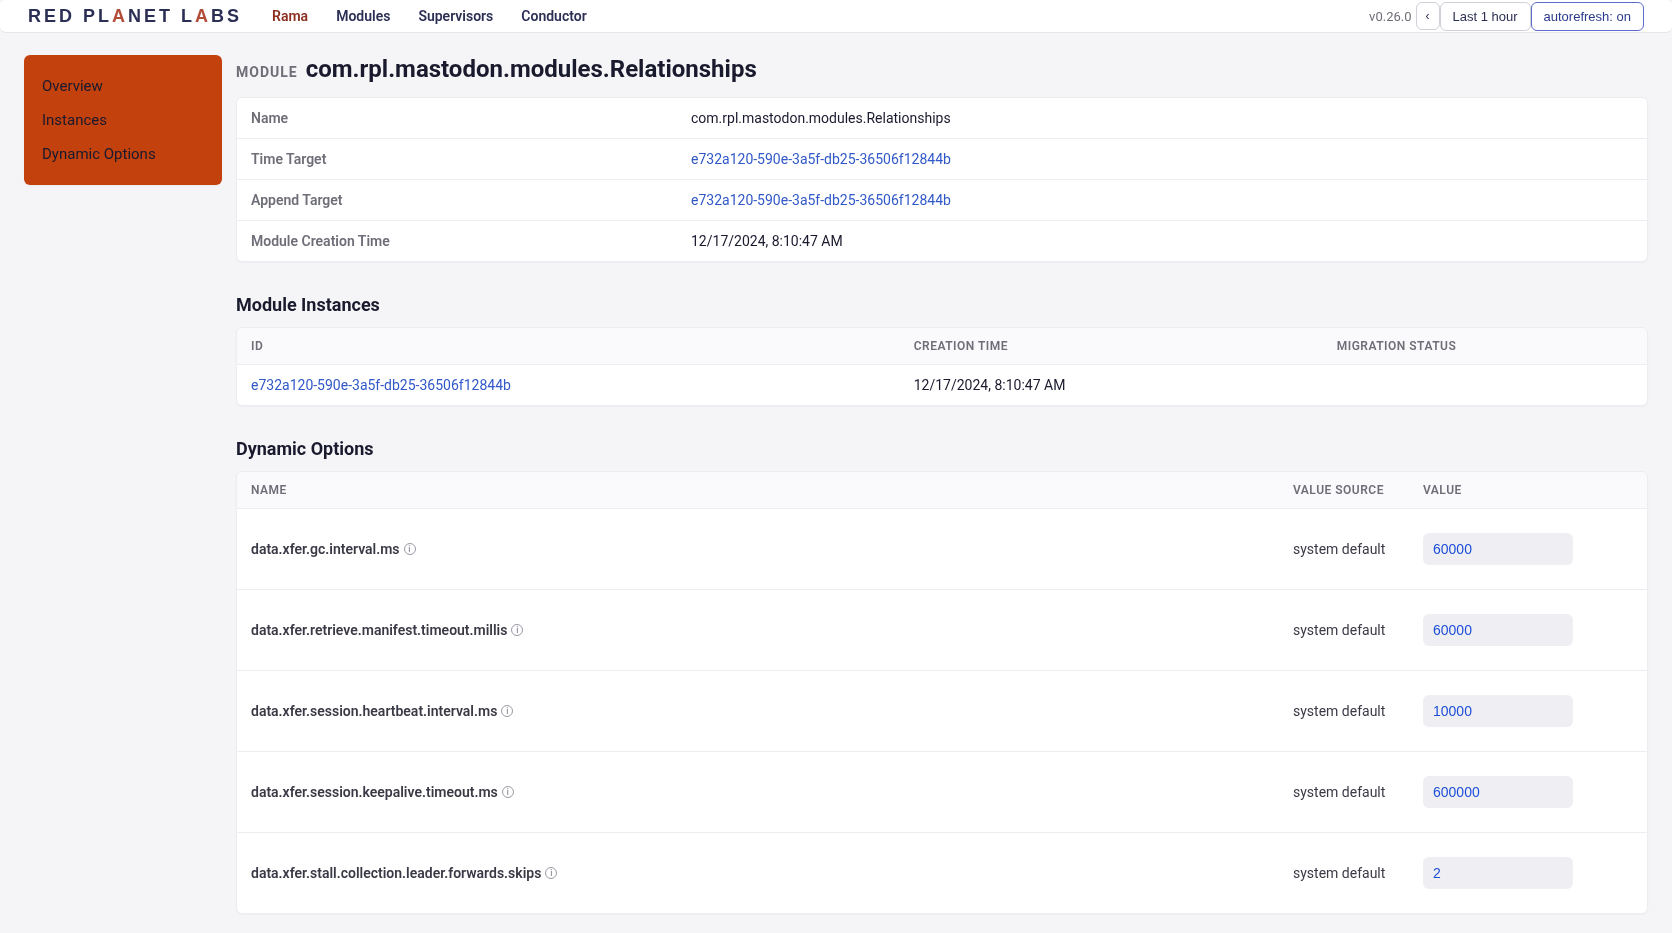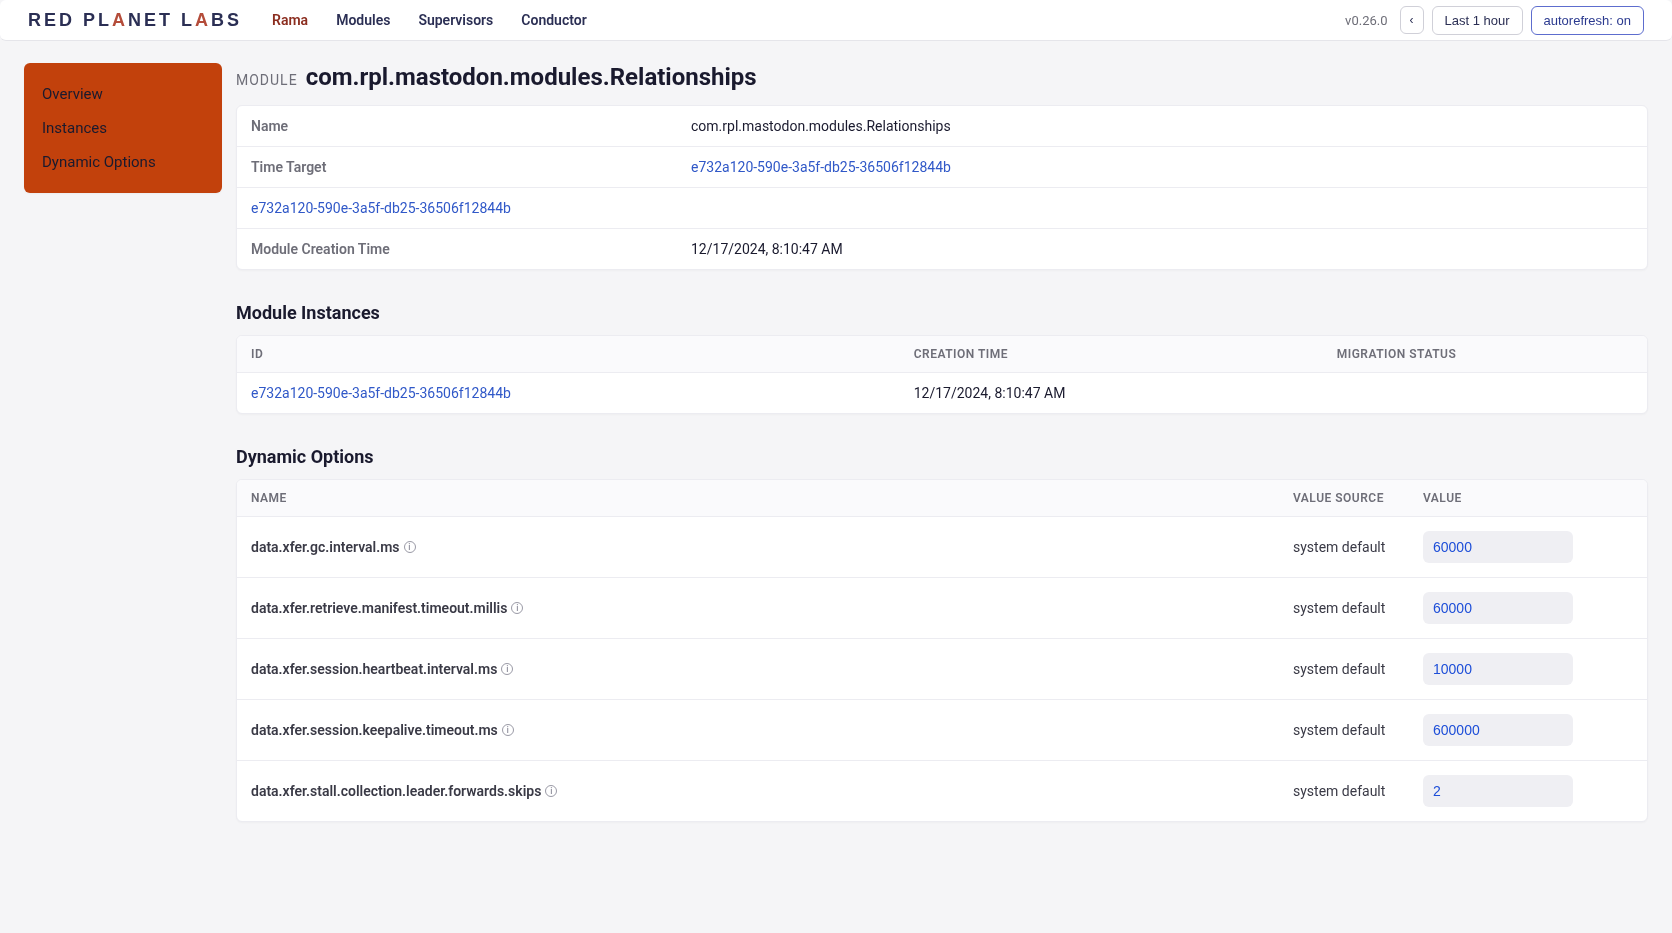--- a/index.html
+++ b/index.html
@@ -11,21 +11,21 @@
     font-size: 14px;
   }
 
   
   .topbar {
     display: flex;
     align-items: center;
     background: #fff;
     border-bottom: 1px solid #e5e5ea;
     padding: 0 28px;
-    height: 41px;
+    height: 33px;
     gap: 20px;
     border-radius: 6px;
   }
   .logo {
     font-family: "Arial", sans-serif;
     font-size: 18px;
     letter-spacing: 3px;
     font-weight: 600;
     color: #2b2f54;
     white-space: nowrap;
@@ -42,21 +42,20 @@
     text-decoration: none;
     color: #2b2f54;
     font-weight: 600;
     font-size: 14px;
   }
   .nav a.active { color: #8b2d1f; }
   .topbar-spacer { flex: 1; }
   .topbar-right {
     display: flex;
     align-items: center;
-    gap: 8px;
   }
   .version { color: #6e6e78; font-size: 13px; margin-right: 4px; }
   .btn {
     background: #fff;
     border: 1px solid #d0d0d8;
     border-radius: 6px;
     padding: 6px 12px;
     font-size: 13px;
     color: #2b2f54;
     cursor: pointer;
@@ -92,21 +91,21 @@
   h1.module-title {
     font-size: 24px;
     font-weight: 700;
     margin: 0 0 14px 0;
     display: flex;
     align-items: baseline;
     gap: 8px;
   }
   h1.module-title .kicker {
     font-size: 14px;
-    font-weight: 400;
+    font-weight: 700;
     letter-spacing: 1px;
     color: #6e6e78;
   }
 
   .card {
     background: #fff;
     border: 1px solid #ececf1;
     border-radius: 6px;
     box-shadow: 0 1px 2px rgba(0,0,0,0.03);
     overflow: hidden;
@@ -173,21 +172,21 @@
     font-size: 14px;
   }
   table.tbl a { color: #3058c8; text-decoration: none; }
 
   
   .opt-row {
     display: grid;
     grid-template-columns: 1fr 120px 210px;
     align-items: center;
     border-top: 1px solid #ececf1;
-    padding: 14px 14px;
+    padding: 24px 14px;
     gap: 10px;
   }
   .opt-header {
     display: grid;
     grid-template-columns: 1fr 120px 210px;
     padding: 11px 14px;
     font-size: 12px;
     letter-spacing: 0.5px;
     color: #6e6e78;
     font-weight: 600;
@@ -275,20 +274,21 @@
     <div class="card" id="kv-card">
         <div class="kv-row">
           <div class="k">Name</div>
           <div class="v">com.rpl.mastodon.modules.Relationships</div>
         </div>
         <div class="kv-row">
           <div class="k">Time Target</div>
           <div class="v"><a href="#">e732a120-590e-3a5f-db25-36506f12844b</a></div>
         </div>
         <div class="kv-row">
+          <div class="k">Append Target</div>
           <div class="v"><a href="#">e732a120-590e-3a5f-db25-36506f12844b</a></div>
         </div>
         <div class="kv-row">
           <div class="k">Module Creation Time</div>
           <div class="v">12/17/2024, 8:10:47 AM</div>
         </div>
       </div>
 
     <h2 class="section">Module Instances</h2>
     <div class="card">

